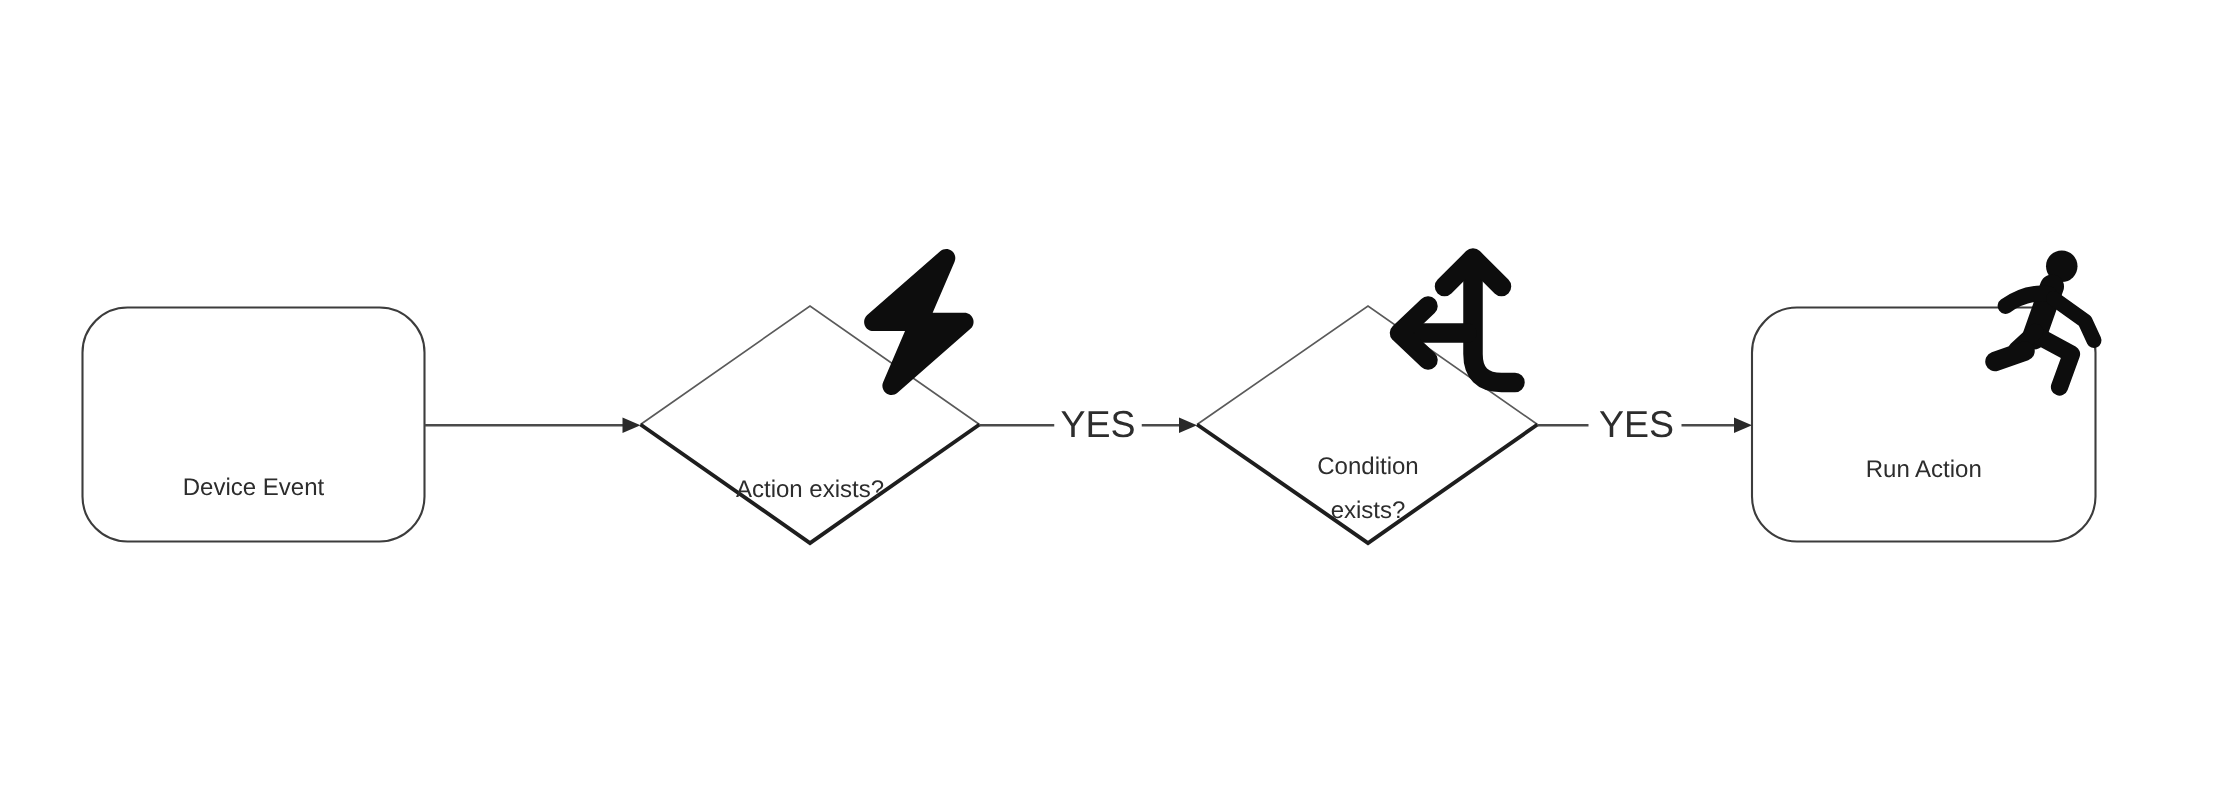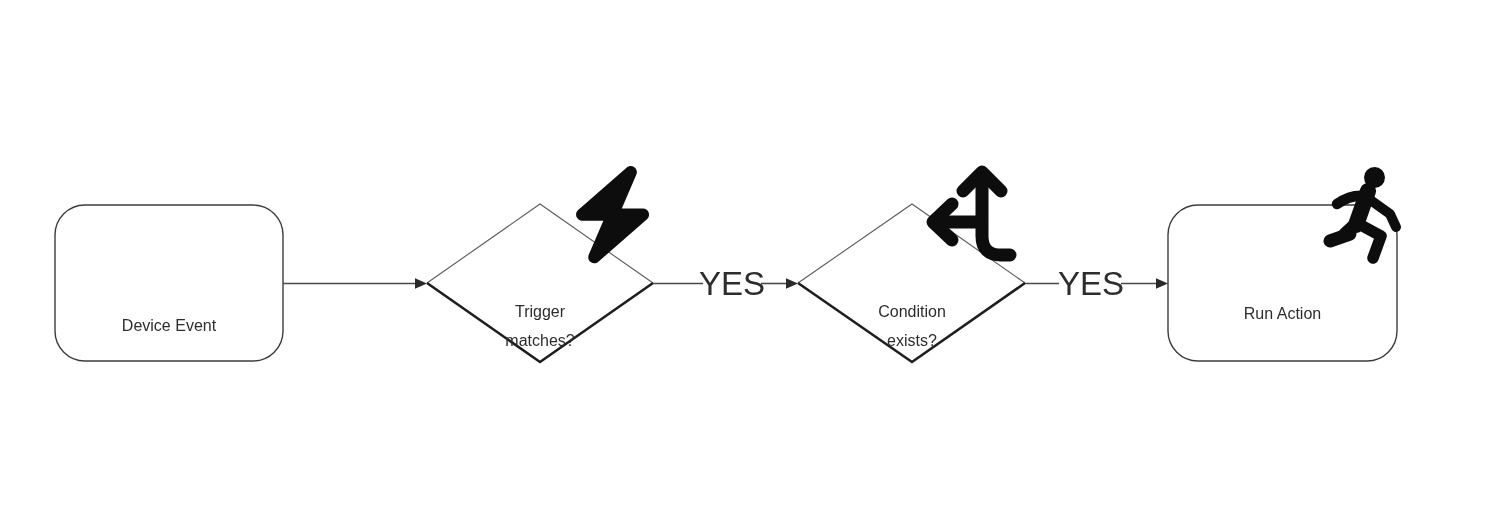--- a/index.html
+++ b/index.html
@@ -25,21 +25,21 @@
     font-size: 16px;
     line-height: 29px;
     margin-top: 42px;
   }
   .edge-label {
     position: absolute;
     display: flex;
     align-items: center;
     justify-content: center;
     color: #2d2d2d;
-    font-size: 33px;
+    font-size: 25px;
     background: #ffffff;
   }
 </style>
 </head>
 <body>
 
 <div class="canvas">
 
   <svg class="layer" width="1485" height="523" viewBox="0 0 1485 523">
 
@@ -95,21 +95,21 @@
         <path d="M1369,199 L1390,214 L1396,227" stroke-width="10"></path>
         <path d="M1357,223 L1381,236 L1373,258" stroke-width="11.5"></path>
         <path d="M1357,221 L1344,233" stroke-width="10.5"></path>
         <path d="M1330,241 L1350,234" stroke-width="13"></path>
       </g>
     </g>
   </svg>
 
   <div class="node-label" style="left:55px; top:205px; width:228px; height:156px;">Device Event</div>
 
-  <div class="node-label" style="left:480px; top:205px; width:120px; height:158px;">Trigger matches?</div>
+  <div class="node-label" style="left:480px; top:205px; width:120px; height:158px;">Action exists?</div>
 
   <div class="node-label" style="left:852px; top:205px; width:120px; height:158px;">Condition exists?</div>
 
   <div class="node-label" style="left:1168px; top:193px; width:229px; height:156px;border-radius:26px;">Run Action</div>
 
   <div class="edge-label" style="left:703px; top:268px; width:58px; height:31px;">YES</div>
 
   <div class="edge-label" style="left:1062px; top:268px; width:58px; height:31px;">YES</div>
 
 </div>

